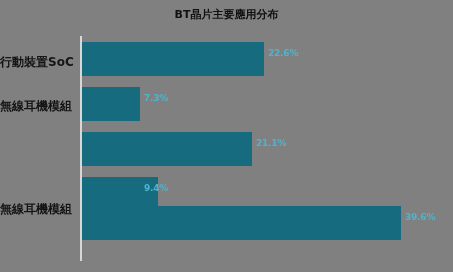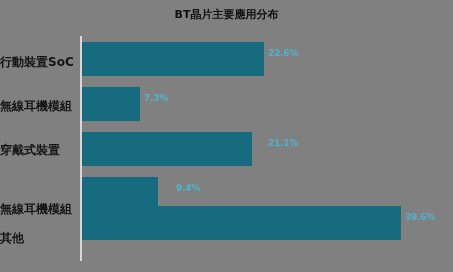--- a/index.html
+++ b/index.html
@@ -86,44 +86,42 @@
 <body>
 
 <div id="chart-root">
 
   <div id="chart-title">BT晶片主要應用分布</div>
 
   <div id="y-axis-line"></div>
 
   <div class="y-label" style="top:57px;">行動裝置SoC</div>
   <div class="y-label" style="top:101px;">無線耳機模組</div>
-  <div class="y-label" style="top:145px;">穿戴式裝置</div>
   <div class="y-label" style="top:204px;">無線耳機模組</div>
-  <div class="y-label" style="top:233px;">其他</div>
 
   <div id="plot-area">
 
     <div class="bar-row" style="top:0px;">
       <div class="bar-rect" style="width:182px;"></div>
       <div class="bar-value" style="left:187px;">22.6%</div>
     </div>
 
     <div class="bar-row" style="top:45px;">
       <div class="bar-rect" style="width:58px;"></div>
       <div class="bar-value" style="left:63px;text-align:right;">7.3%</div>
     </div>
 
     <div class="bar-row" style="top:90px;">
       <div class="bar-rect" style="width:170px;"></div>
-      <div class="bar-value" style="left:175px;margin-left:12px;">21.1%</div>
+      <div class="bar-value" style="left:175px;">21.1%</div>
     </div>
 
     <div class="bar-row" style="top:135px;">
       <div class="bar-rect" style="width:76px;"></div>
-      <div class="bar-value" style="left:95px;">9.4%</div>
+      <div class="bar-value" style="left:63px;">9.4%</div>
     </div>
 
     <div class="bar-row" style="top:164px;">
       <div class="bar-rect" style="width:319px;"></div>
       <div class="bar-value" style="left:324px;">39.6%</div>
     </div>
 
   </div>
 </div>
 

